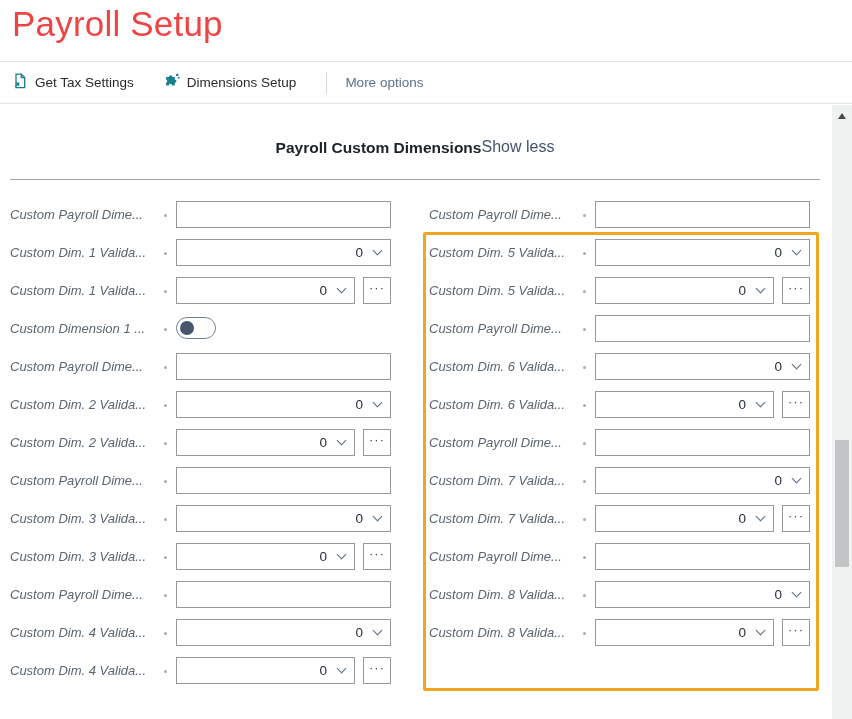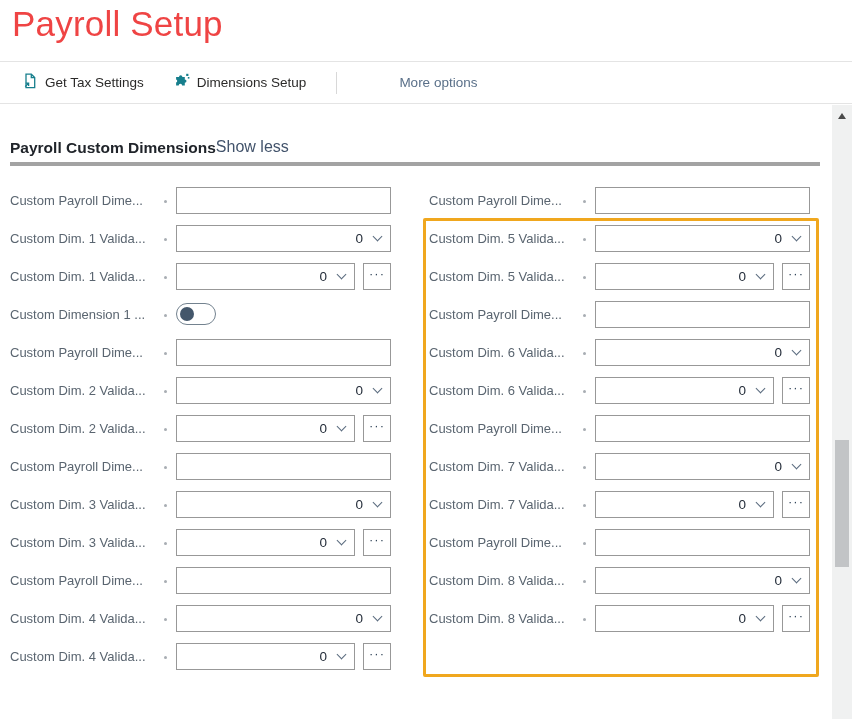--- a/index.html
+++ b/index.html
@@ -9,40 +9,40 @@
     font-family:"Liberation Sans", sans-serif; position:relative;
   }
   
   .page-header { padding:4px 0 0 12px; height:61px; }
   .page-title {
     margin:0; font-size:35px; font-weight:300; color:#ef4444; letter-spacing:.2px; line-height:1.15;
   }
   
   .toolbar {
     height:43px; border-top:1px solid #e4e4e4; border-bottom:1px solid #e4e4e4;
-    display:flex; align-items:center; padding-left:22px;
+    display:flex; align-items:center; padding-left:12px;
   }
   .toolbar-action { display:flex; align-items:center; gap:7px; font-size:13.5px; color:#2b2a29; cursor:pointer; margin-right:30px; }
   .toolbar-sep { width:1px; height:22px; background:#d8d8d8; margin-right:18px; }
-  .more-options { font-size:13.5px; color:#5a7089; cursor:pointer;margin-left:44px; }
+  .more-options { font-size:13.5px; color:#5a7089; cursor:pointer; }
   
   .content { position:relative; height:614px; }
   
   .section-header {
-    display:flex; justify-content:flex-start; align-items:flex-end;
-    margin:34px 32px 0 10px; padding-bottom:5px; border-bottom:4px solid #a3a3a3;
+    display:flex; justify-content:center; align-items:flex-end;
+    margin:34px 32px 0 10px; padding-bottom:22px; border-bottom:1px solid #a3a3a3;
   }
   .section-title { font-size:15.5px; font-weight:700; color:#20242a; margin:0; }
   .show-less { font-size:16px; color:#42536b; cursor:pointer; padding-bottom:1px; }
   
   .form-columns { display:flex; gap:35px; padding-left:10px; margin-top:15px; }
   .form-col { width:384px; position:relative; }
   .field-row { height:38px; display:flex; align-items:center; }
   .field-label {
-    width:148px; font-size:13px; color:#5a6570; white-space:nowrap; overflow:hidden; flex:none;
+    width:148px; font-size:13px; color:#5a6570; white-space:nowrap; overflow:hidden; flex:none;font-style:italic;
   }
   .caption-dot {
     width:3px; height:3px; border-radius:50%; background:#a8adb3; flex:none;
     margin-left:6px; margin-right:9px; margin-top:3px;
   }
   .field-control { width:215px; display:flex; align-items:center; gap:8px; flex:none; }
   .text-input {
     width:215px; height:27px; border:1px solid #989898; background:#fff; font-size:13px;
     padding:0 6px; font-family:"Liberation Sans",sans-serif; color:#20242a;
   }

